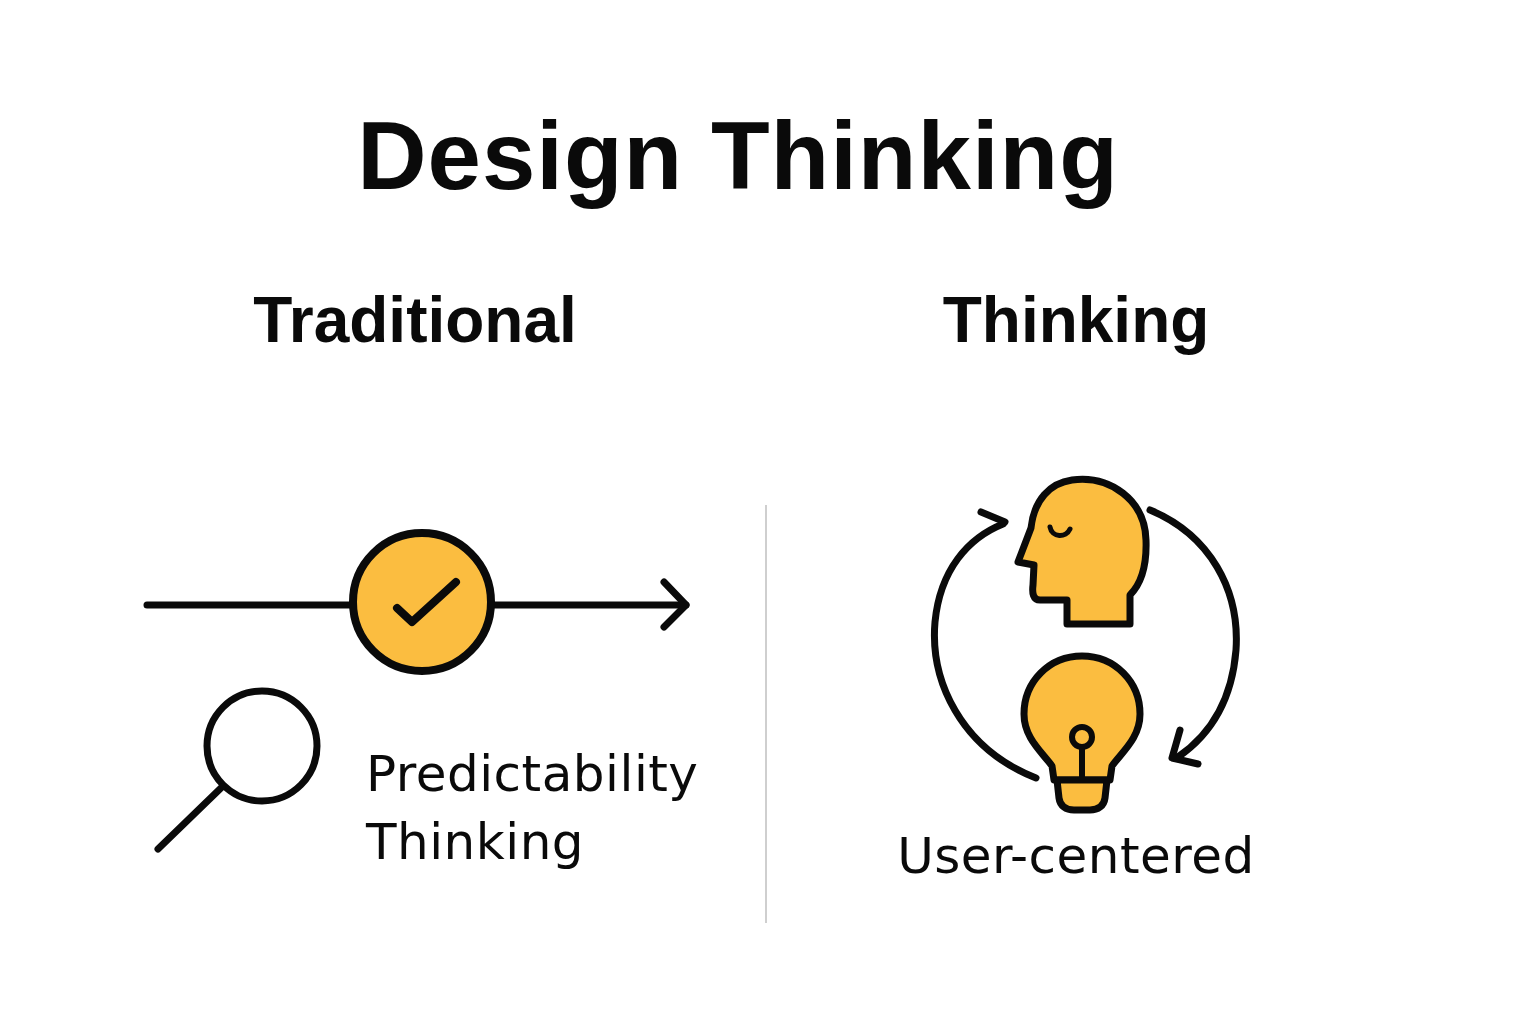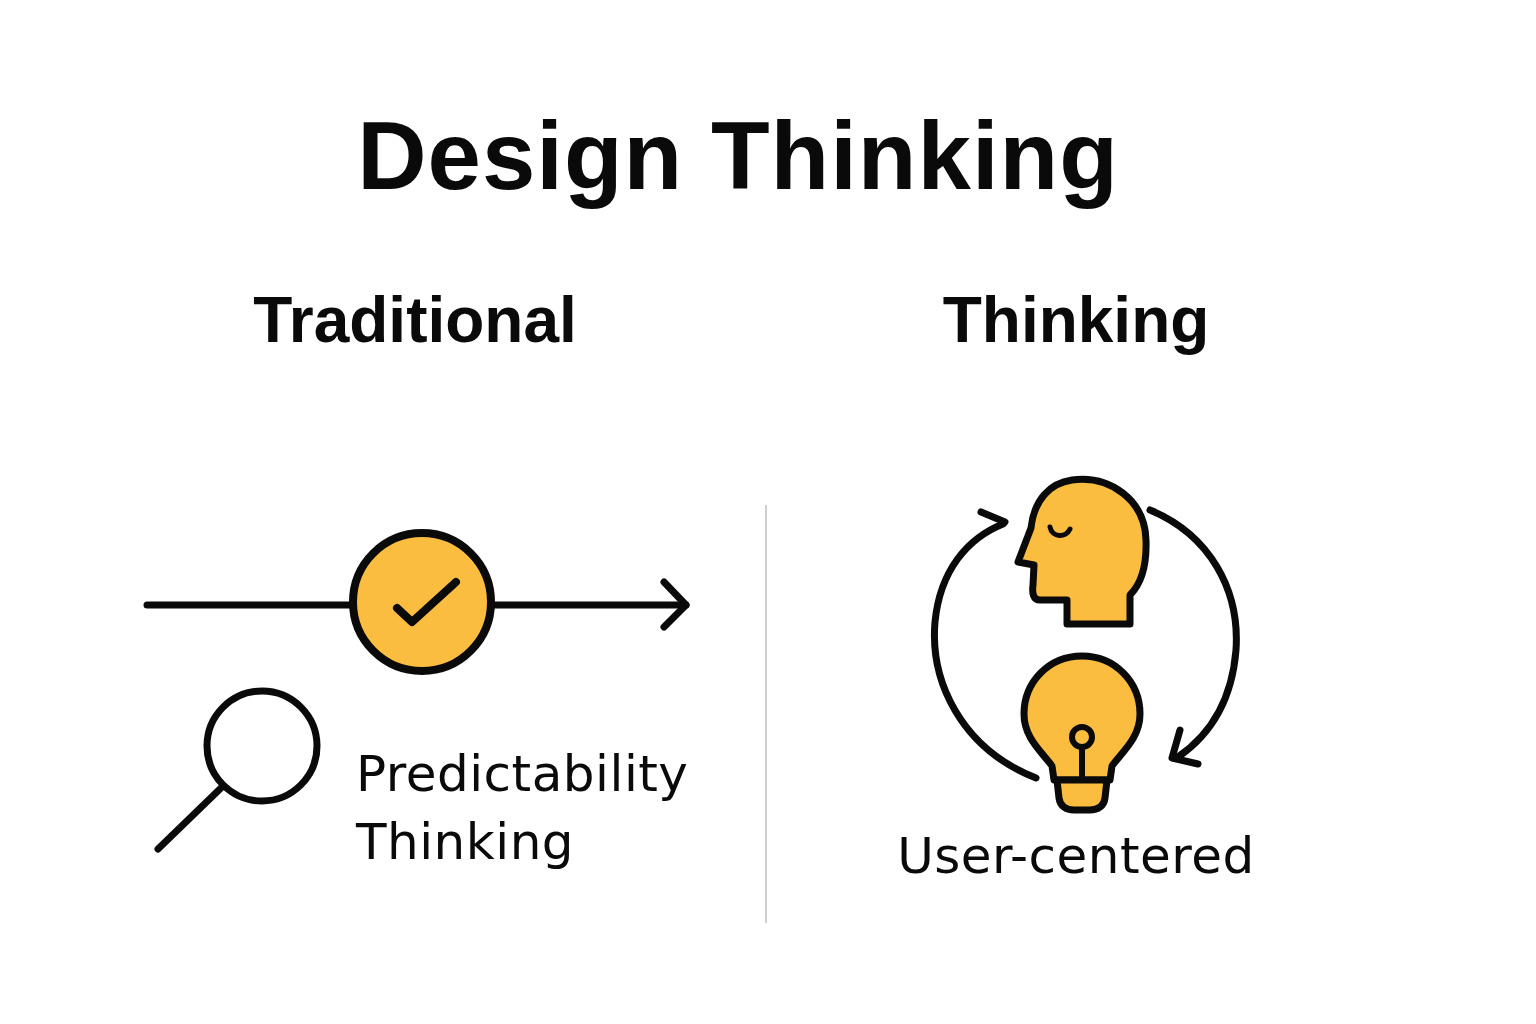--- a/index.html
+++ b/index.html
@@ -4,21 +4,21 @@
 <style>
   html, body { margin:0; padding:0; }
   body { width:1536px; height:1024px; background:#ffffff; position:relative; overflow:hidden;
          font-family:"Liberation Sans", "DejaVu Sans", sans-serif; color:#0a0a0a; }
   .abs { position:absolute; }
   .main-title { left:0; width:1476px; top:108px; text-align:center; font-size:96px; font-weight:bold; letter-spacing:1px; line-height:1; }
   .col-title { text-align:center; font-size:64px; font-weight:bold; line-height:76px; }
   .left-title { left:110px; width:610px; top:282px; }
   .right-title { left:876px; width:400px; top:282px; }
   .desc { font-size:50px; line-height:68px; font-family:"DejaVu Sans", sans-serif; letter-spacing:0.5px; }
-  .left-desc { left:356px; top:740px; }
+  .left-desc { left:366px; top:740px; }
   .right-desc { left:876px; width:400px; top:822px; text-align:center; }
   .divider { left:765px; top:505px; width:2px; height:418px; background:#cfcfcf; }
   svg { position:absolute; overflow:visible; }
 </style>
 </head>
 <body>
 
 <div class="abs main-title">Design Thinking</div>
 
 <div class="abs col-title left-title">

